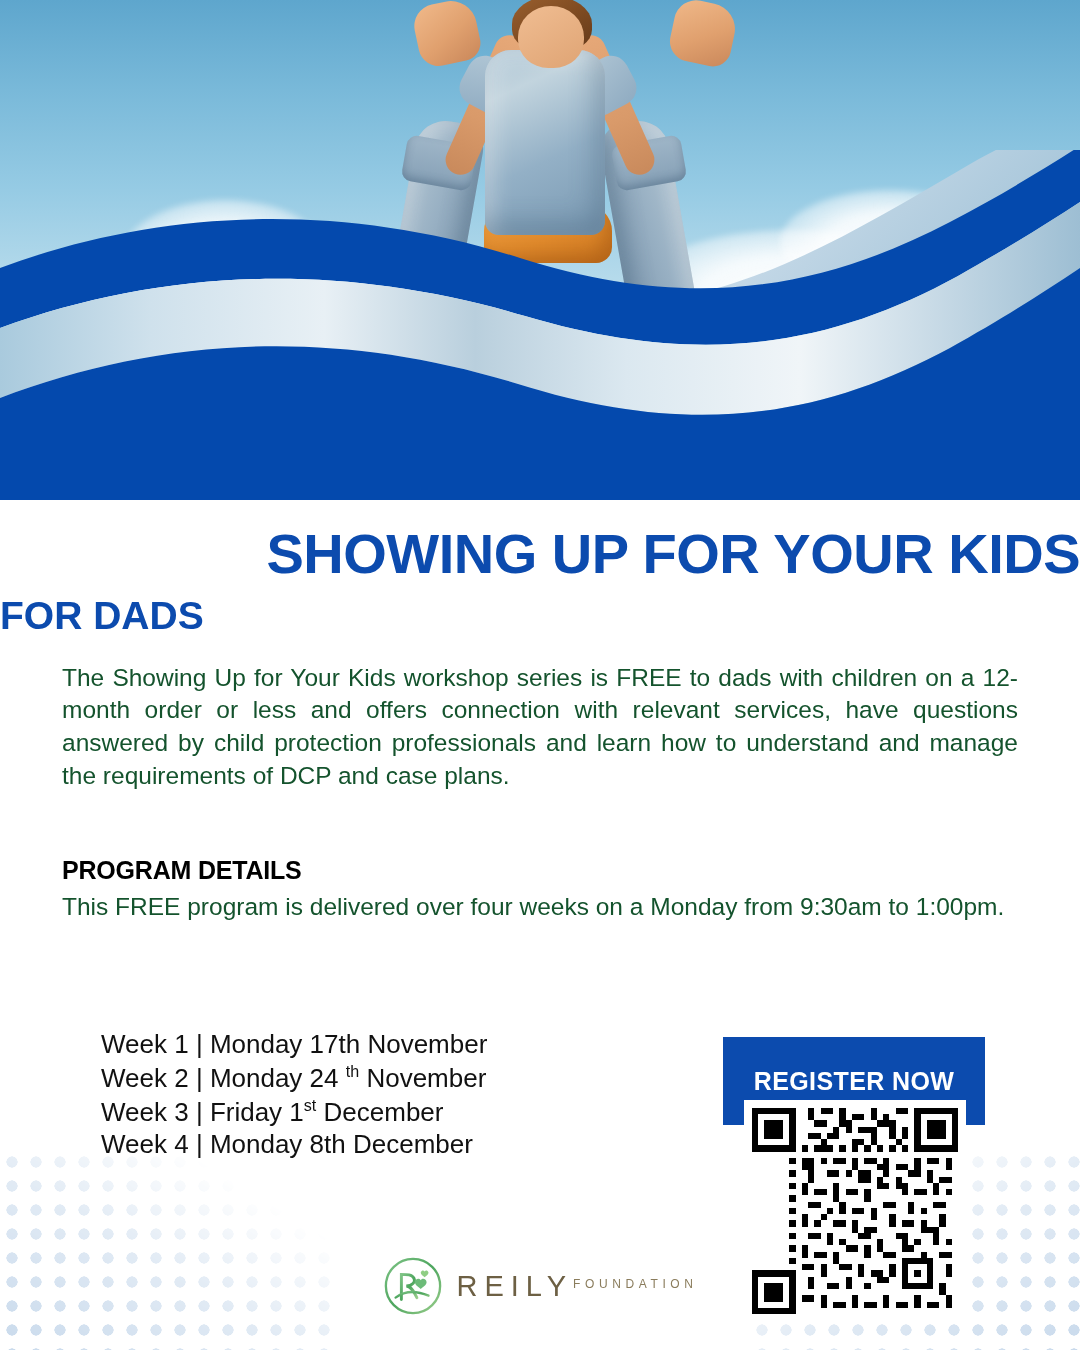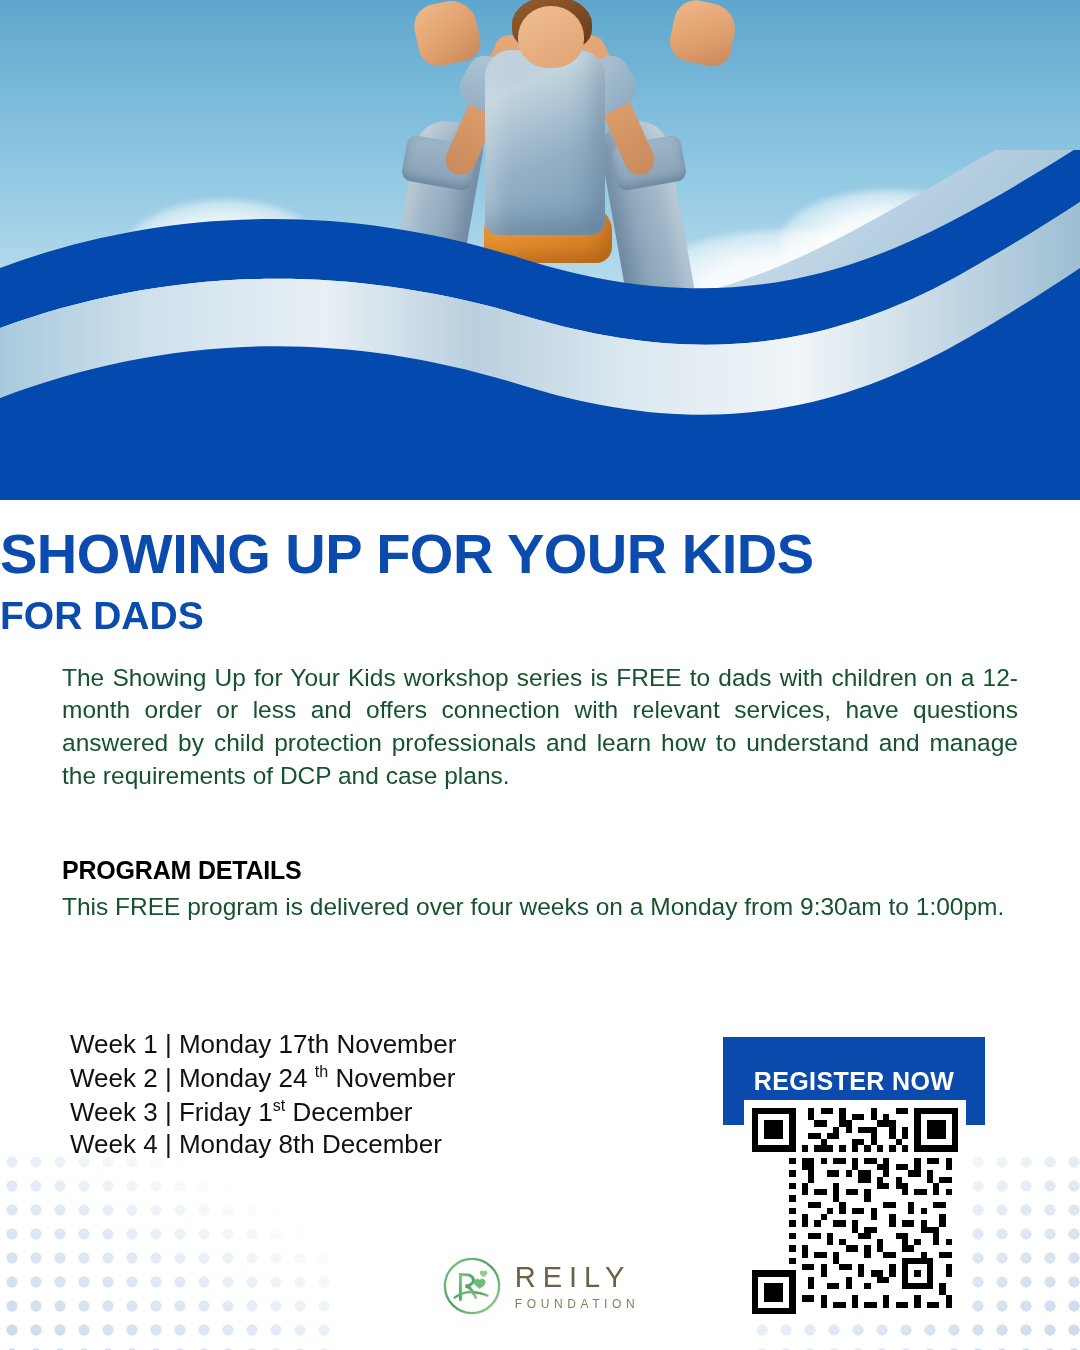--- a/index.html
+++ b/index.html
@@ -211,21 +211,21 @@
 
   
   .content {
     position: absolute;
     left: 0; top: 500px;
     width: 1080px;
   }
 
   .title {
     margin: 25px 0 0 0;
-    text-align: left;
+    text-align: right;
     color: #0C4BAE;
     font-size: 56px;
     font-weight: bold;
     letter-spacing: -0.5px;
     line-height: 1.05;
   }
   .subtitle {
     margin: 10px 0 0 0;
     text-align: left;
     color: #0C4BAE;
@@ -260,21 +260,21 @@
   .prog-wrap { padding: 0 62px; margin-top: 6px; }
 
   .weeks {
     position: absolute;
     left: 70px;
     top: 528px;
     color: #111;
     font-size: 26px;
     line-height: 1.27;
   }
-  .weeks div { white-space: nowrap; }
+  .weeks div { white-space: nowrap; margin-left: 31px; }
   sup.ord { font-size: 0.62em; vertical-align: super; }
 
   .online {
     position: absolute;
     left: 72px;
     top: 678px;
     color: #000;
     font-size: 29px;
     font-weight: bold;
     letter-spacing: -0.2px;
@@ -317,21 +317,21 @@
     position: absolute;
     left: 0;
     top: 755px;
     width: 1080px;
     display: flex;
     align-items: center;
     justify-content: center;
     gap: 12px;
   }
   .logo-mark { width: 62px; height: 62px; flex: 0 0 auto; }
-  .logo-text { display: flex; flex-direction: column; line-height: 1; }
+  .logo-text { display: flex; line-height: 1; }
   .logo-name {
     color: #6d6044;
     font-size: 29px;
     letter-spacing: 7px;
     font-weight: normal;
   }
   .logo-sub {
     color: #8a7c5c;
     font-size: 12px;
     letter-spacing: 4.6px;

